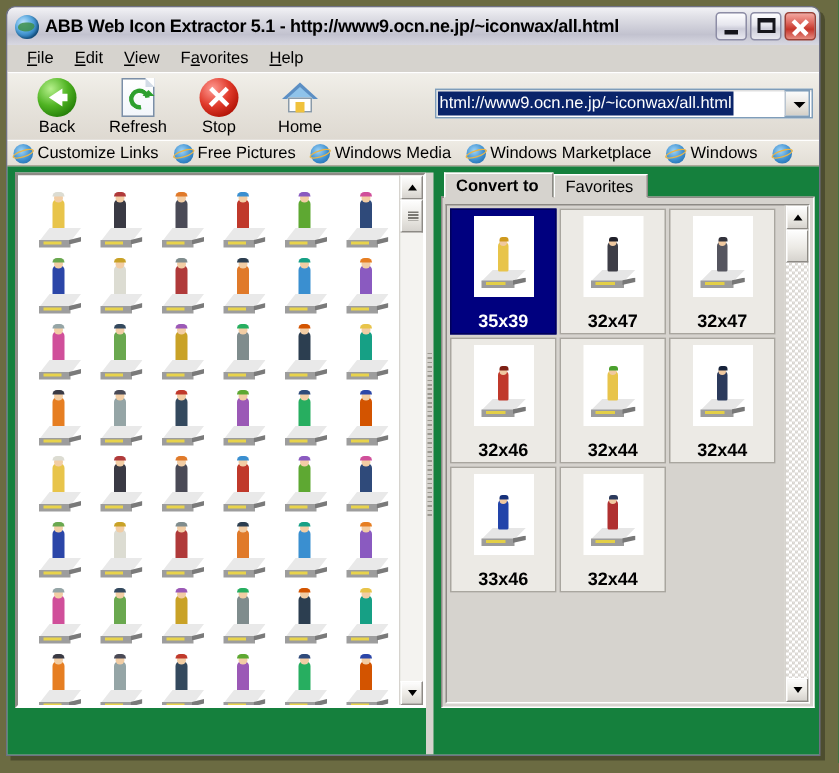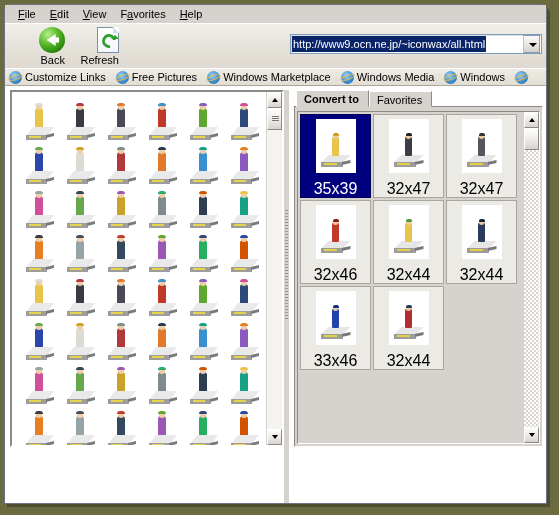--- a/index.html
+++ b/index.html
@@ -84,21 +84,21 @@
   #toolband{
     flex:0 0 45px;height:45px;
     background:linear-gradient(180deg,#f1efe9 0%,#e8e5de 40%,#ded9d1 100%);
     border-top:1px solid #fff;
     display:flex;align-items:flex-start;
     box-sizing:border-box;
     position:relative;
   }
   #navbuttons{display:flex;align-items:flex-start;padding-left:6px;padding-top:3px;}
   .navbtn{
-    width:54px;display:flex;flex-direction:column;align-items:flex-end;
+    width:54px;display:flex;flex-direction:column;align-items:center;
     cursor:default;
   }
   .navbtn .lbl{font-size:11px;color:#000;margin-top:1px;}
   .navbtn.disabled .lbl{color:#a9a79f;}
   .circ{
     width:26px;height:26px;border-radius:50%;position:relative;
   }
   .circ.green{background:radial-gradient(circle at 34% 28%,#b6f08c 0%,#4fb322 45%,#237d07 80%,#15550a 100%);}
   .circ.grey{background:radial-gradient(circle at 34% 28%,#e3e3e3 0%,#b4b4b4 45%,#8d8d8d 80%,#6f6f6f 100%);}
   .circ.red{background:radial-gradient(circle at 34% 28%,#ff9b93 0%,#e03a2b 45%,#b01205 80%,#7d0c03 100%);}
@@ -191,21 +191,21 @@
     background:radial-gradient(circle at 40% 35%,#9fd4f7 0%,#3d8fd0 55%,#1a5f9e 100%);
   }
   .ieicon:after{
     content:"";position:absolute;left:-1px;top:4px;width:15px;height:5px;
     border:1.5px solid #e8b54a;border-radius:50%;box-sizing:border-box;
     transform:rotate(-18deg);
   }
   .link .ltext{font-size:11px;color:#000;}
   
   #mainarea{
-    flex:1 1 auto;display:flex;background:#ffffff;
+    flex:1 1 auto;display:flex;background:#15803d;
     padding:4px 3px 0 5px;box-sizing:border-box;overflow:hidden;
   }
   
   #leftpane{
     width:274px;flex:0 0 274px;height:357px;
     background:#fff;border:2px solid;
     border-color:#8d8a85 #fff #fff #8d8a85;
     box-sizing:border-box;display:flex;position:relative;
   }
   #webcontent{
@@ -305,21 +305,21 @@
     width:71px;height:84px;margin:0 2px 2px 0;
     background:#eceae5;border:1px solid #a9a69f;
     box-sizing:border-box;display:flex;flex-direction:column;
     align-items:center;justify-content:space-between;
     padding:4px 0 2px;cursor:default;
   }
   .thumb.selected{background:#00007f;border-color:#00005c;}
   .thumb .pic{
     width:40px;height:54px;background:#fff;position:relative;overflow:hidden;
   }
-  .thumb .cap{font-size:16px;color:#000;line-height:12px;}
+  .thumb .cap{font-size:12px;color:#000;line-height:12px;font-weight:bold;}
   .thumb.selected .cap{color:#fff;}
   
   .vscroll{
     width:16px;flex:0 0 16px;background:#e7e5e0;
     display:flex;flex-direction:column;align-items:stretch;
     border-left:1px solid #d6d3ce;box-sizing:border-box;
   }
   .vscroll.xp{background:#f1f0ec;}
   .sbtn{
     height:16px;flex:0 0 16px;position:relative;
@@ -376,20 +376,34 @@
   #grip{
     position:absolute;right:1px;bottom:0px;width:13px;height:13px;
     background:repeating-linear-gradient(135deg,#8d8a85 0 1.5px,transparent 1.5px 4px);
   }
 </style>
 </head>
 <body>
 
 <div id="window">
 
+  <div id="titlebar">
+    <div id="title-globe"></div>
+    <div id="title-text">ABB Web Icon Extractor 5.1 - http://www9.ocn.ne.jp/~iconwax/all.html</div>
+    <div class="winbtn" id="btn-min">
+        <span></span>
+      </div>
+    <div class="winbtn" id="btn-max">
+        <span></span>
+      </div>
+    <div class="winbtn" id="btn-close">
+      <span class="x1"></span>
+        <span class="x2"></span>
+    </div>
+  </div>
 
   <div id="menubar">
     <div class="menuitem"><u>F</u>ile</div>
     <div class="menuitem"><u>E</u>dit</div>
     <div class="menuitem"><u>V</u>iew</div>
     <div class="menuitem">F<u>a</u>vorites</div>
     <div class="menuitem"><u>H</u>elp</div>
   </div>
 
   <div id="toolband">
@@ -405,48 +419,64 @@
 
 
       <div class="navbtn">
         <div class="pageicon">
           <span class="rcirc"></span>
             <span class="rtip"></span>
         </div>
         <div class="lbl">Refresh</div>
       </div>
 
-
+      <div class="navbtn">
+        <div class="circ red xmark">
+            <i></i>
+            <i></i>
+          </div>
+        <div class="lbl">Stop</div>
+      </div>
+
+      <div class="navbtn">
+        <div class="homeicon">
+          <span class="roof"></span>
+            <span class="roof2"></span>
+            <span class="body"></span>
+            <span class="door"></span>
+        </div>
+        <div class="lbl">Home</div>
+      </div>
 
     </div>
 
     <div id="addrwrap">
       <div id="addrbox">
-        <span id="addrtext">http://www9.ocn.ne.jp/~iconwax/all.html</span>
+        <span id="addrtext">html://www9.ocn.ne.jp/~iconwax/all.html</span>
       </div>
       <div id="addrdrop"></div>
     </div>
   </div>
 
   <div id="linksbar">
     <div class="link">
       <span class="ieicon"></span>
       <span class="ltext">Customize Links</span>
     </div>
     <div class="link">
       <span class="ieicon"></span>
       <span class="ltext">Free Pictures</span>
     </div>
     <div class="link">
       <span class="ieicon"></span>
-      <span class="ltext">Windows Marketplace</span>
+      <span class="ltext">Windows Media</span>
     </div>
     <div class="link">
       <span class="ieicon"></span>
-      <span class="ltext">Windows Media</span>
+      <span class="ltext">Windows Marketplace</span>
     </div>
     <div class="link">
       <span class="ieicon"></span>
       <span class="ltext">Windows</span>
     </div>
     <div class="link">
       <span class="ieicon"></span>
     </div>
   </div>
 

